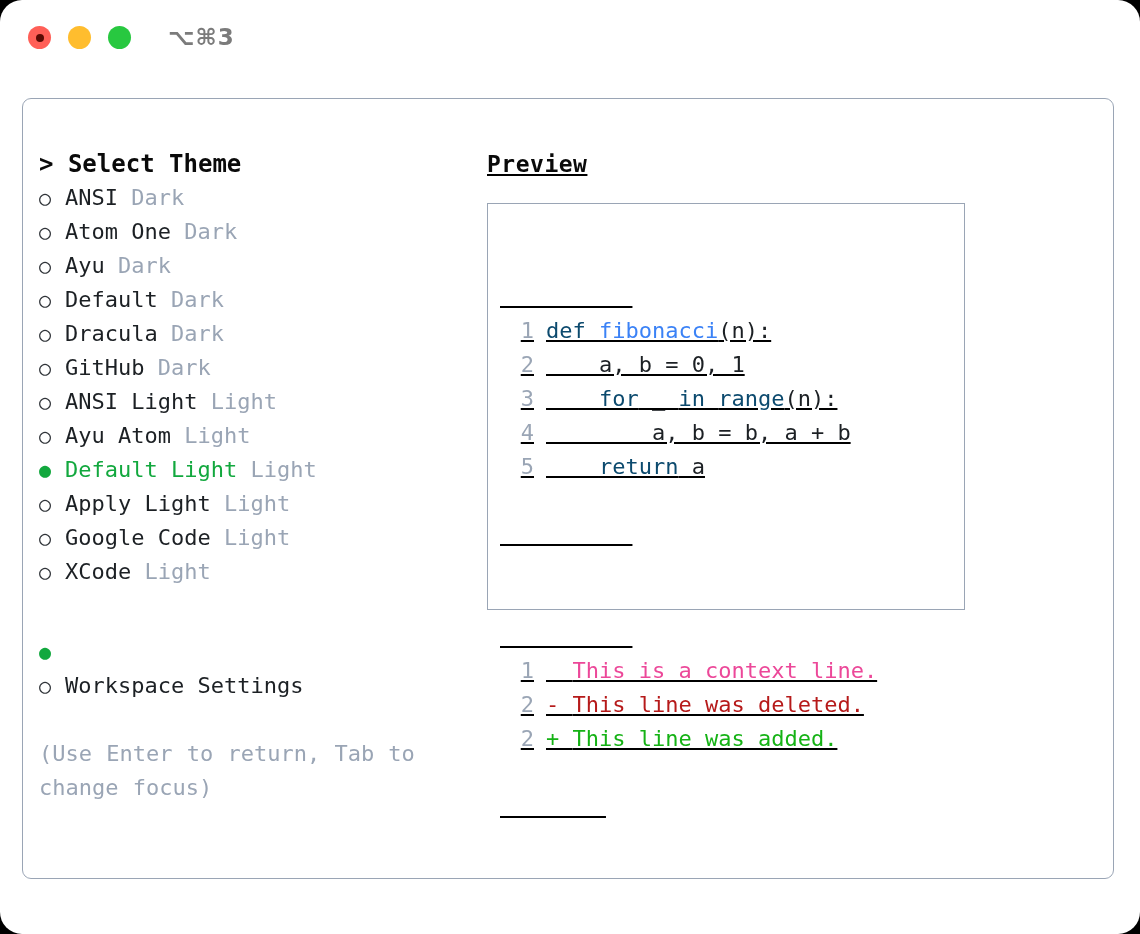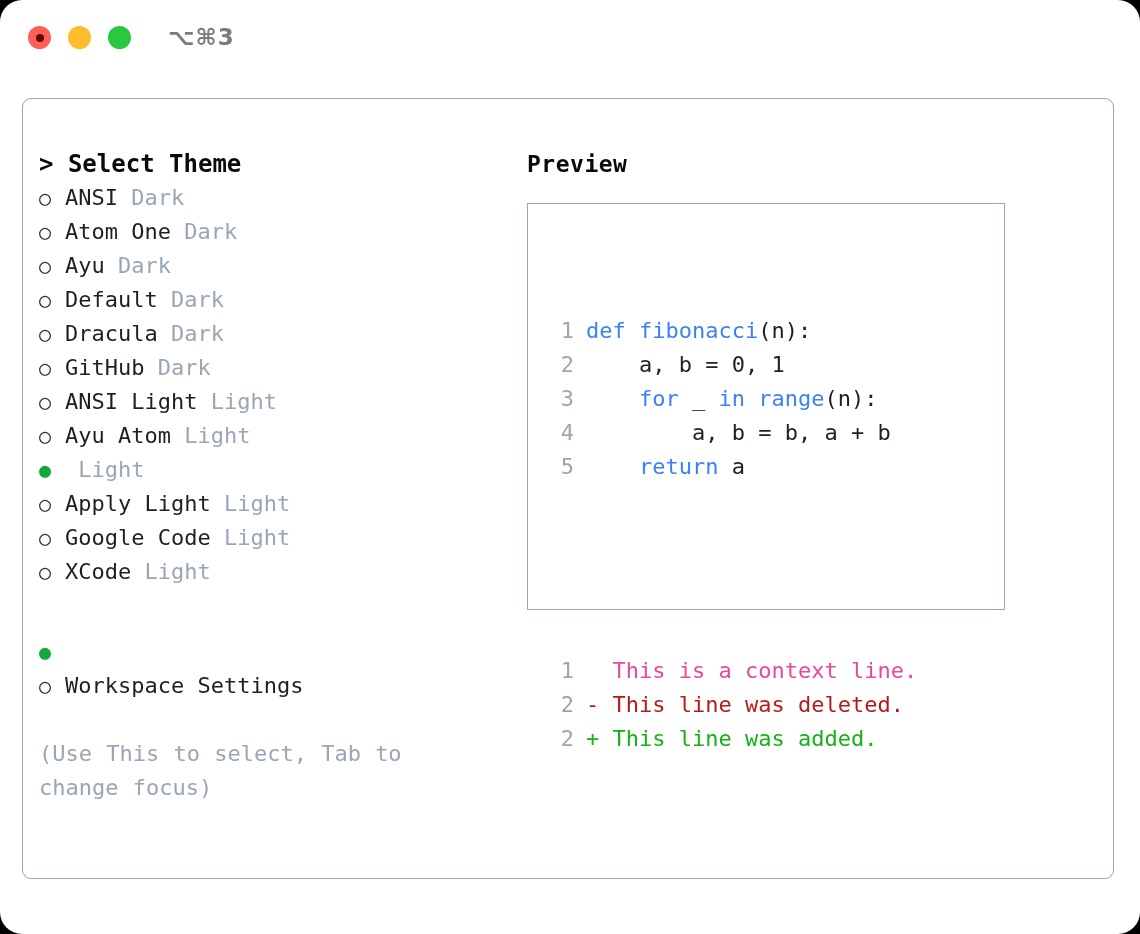--- a/index.html
+++ b/index.html
@@ -82,22 +82,23 @@
   }
 
   
   .col-left {
     position: absolute;
     left: 16px;  top: 48px;
     width: 420px;
   }
   .col-right {
     position: absolute;
-    left: 504px; top: 48px;
+    left: 464px; top: 48px;
     width: 496px;
+    text-decoration: underline;
   }
 
   
   .list-header {
     font-size: 24px;
     font-weight: 700;
     color: #0a0a0a;
     line-height: 34px;
     white-space: pre;
   }
@@ -161,21 +162,21 @@
     white-space: pre;
   }
   .cline { display: flex; }
   .lnum {
     flex: 0 0 34px;
     text-align: right;
     color: #9aa5b5;
     padding-right: 12px;
   }
   .ctext { white-space: pre; }
-  .tok-kw   { color: #3b82f6; }
+  .tok-kw   { color: #0c4a6e; }
   .tok-fn   { color: #3b82f6; }
   .tok-pl   { color: #1c2024; }
   .blankline { height: 34px; }
 
   .dline { display: flex; }
   .dmark { flex: 0 0 22px; white-space: pre; }
   .d-ctx  { color: #ec4899; }
   .d-del  { color: #b61a1a; }
   .d-add  { color: #15b215; }
 </style>
@@ -200,37 +201,37 @@
 
       <div id="theme-list">
           <div class="opt"><span class="bullet">○</span><span class="opt-name">ANSI</span><span class="opt-cat"> Dark</span></div>
           <div class="opt"><span class="bullet">○</span><span class="opt-name">Atom One</span><span class="opt-cat"> Dark</span></div>
           <div class="opt"><span class="bullet">○</span><span class="opt-name">Ayu</span><span class="opt-cat"> Dark</span></div>
           <div class="opt"><span class="bullet">○</span><span class="opt-name">Default</span><span class="opt-cat"> Dark</span></div>
           <div class="opt"><span class="bullet">○</span><span class="opt-name">Dracula</span><span class="opt-cat"> Dark</span></div>
           <div class="opt"><span class="bullet">○</span><span class="opt-name">GitHub</span><span class="opt-cat"> Dark</span></div>
           <div class="opt"><span class="bullet">○</span><span class="opt-name">ANSI Light</span><span class="opt-cat"> Light</span></div>
           <div class="opt"><span class="bullet">○</span><span class="opt-name">Ayu Atom</span><span class="opt-cat"> Light</span></div>
-          <div class="opt"><span class="bullet sel">●</span><span class="opt-cat"> Light</span></div>
+          <div class="opt"><span class="bullet sel">●</span><span class="opt-name sel">Default Light</span><span class="opt-cat"> Light</span></div>
           <div class="opt"><span class="bullet">○</span><span class="opt-name">Apply Light</span><span class="opt-cat"> Light</span></div>
           <div class="opt"><span class="bullet">○</span><span class="opt-name">Google Code</span><span class="opt-cat"> Light</span></div>
           <div class="opt"><span class="bullet">○</span><span class="opt-name">XCode</span><span class="opt-cat"> Light</span></div>
         </div>
 
       <div class="spacer-lg"></div>
 
 
       <div id="apply-list">
           <div class="opt"><span class="bullet sel">●</span></div>
           <div class="opt"><span class="bullet">○</span><span class="opt-name">Workspace Settings</span></div>
         </div>
 
       <div class="spacer-sm"></div>
 
-      <div class="hint">(Use This to select, Tab to change focus)</div>
+      <div class="hint">(Use Enter to return, Tab to change focus)</div>
     </div>
 
     <div class="col-right">
       <div class="preview-label">Preview</div>
 
       <div class="preview-box">
         <div class="code">
           <div id="code-lines"><div class="cline"><span class="lnum">1</span><span class="ctext"><span class="tok-kw">def </span><span class="tok-fn">fibonacci</span><span class="tok-pl">(n):</span></span></div><div class="cline"><span class="lnum">2</span><span class="ctext"><span class="tok-pl">    a, b = 0, 1</span></span></div><div class="cline"><span class="lnum">3</span><span class="ctext"><span class="tok-pl">    </span><span class="tok-kw">for</span><span class="tok-pl"> _ </span><span class="tok-kw">in</span><span class="tok-pl"> </span><span class="tok-kw">range</span><span class="tok-pl">(n):</span></span></div><div class="cline"><span class="lnum">4</span><span class="ctext"><span class="tok-pl">        a, b = b, a + b</span></span></div><div class="cline"><span class="lnum">5</span><span class="ctext"><span class="tok-pl">    </span><span class="tok-kw">return</span><span class="tok-pl"> a</span></span></div></div>
           <div class="blankline"></div>
           <div id="diff-lines"><div class="dline"><span class="lnum">1</span><span class="dmark d-ctx">  </span><span class="ctext d-ctx">This is a context line.</span></div><div class="dline"><span class="lnum">2</span><span class="dmark d-del">- </span><span class="ctext d-del">This line was deleted.</span></div><div class="dline"><span class="lnum">2</span><span class="dmark d-add">+ </span><span class="ctext d-add">This line was added.</span></div></div>

